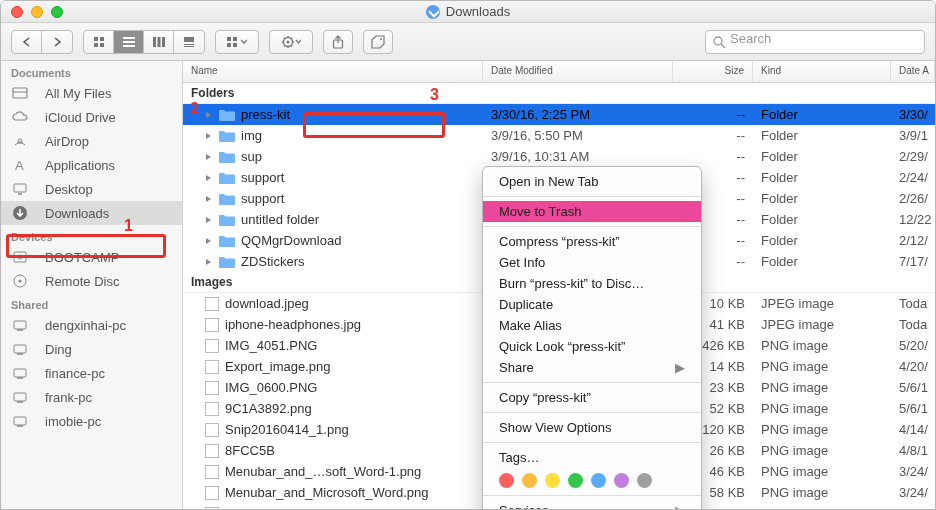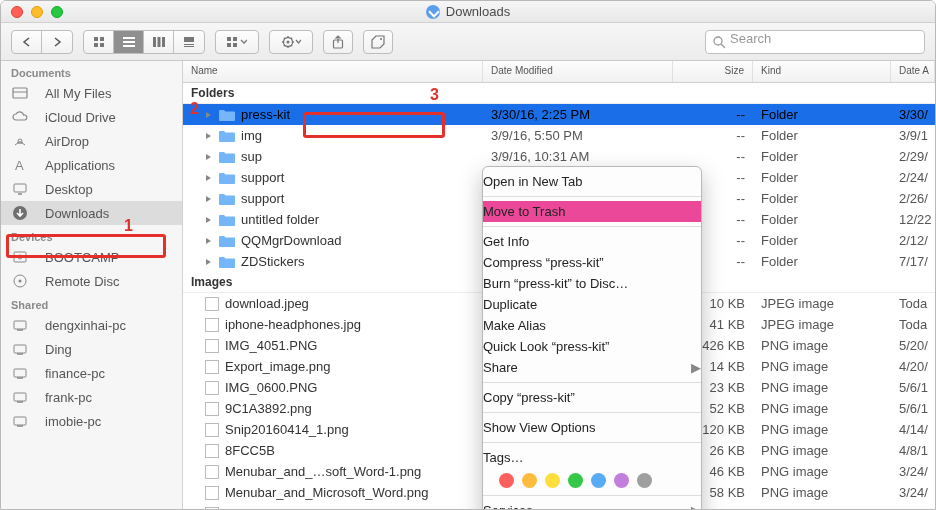--- a/index.html
+++ b/index.html
@@ -45,21 +45,21 @@
   .row .c.date{width:190px;color:#555}
   .row .c.size{width:80px;text-align:right;color:#555}
   .row .c.kind{width:138px;color:#555}
   .row .c.dateadd{flex:1;color:#555}
   .row.selected{background:#1a6fe8;color:#fff}
   .row.selected .c{color:#000000}
   .foldericon{color:#6fb2f2}
   .imgicon{width:14px;height:14px;border:1px solid #bbb;background:#fff;display:inline-block}
   
   .ctx{position:absolute;left:299px;top:83px;width:220px;background:#fdfdfd;border:1px solid #b9b9b9;border-radius:6px;box-shadow:0 8px 22px rgba(0,0,0,.25);padding:4px 0;font-size:13px;color:#222;z-index:20}
-  .ctx .mi{padding:3px 0;display:flex;align-items:flex-end;justify-content:space-between}
+  .ctx .mi{padding:3px 16px;display:flex;align-items:flex-end;justify-content:space-between}
   .ctx .mi.hover{background:#ec4899}
   .ctx .sep{height:1px;background:#ddd;margin:4px 0}
   .ctx .tags{display:flex;gap:8px;padding:5px 16px 3px}
   .ctx .tag{width:15px;height:15px;border-radius:50%}
   .ctx .sub{color:#888}
   
   .anno{position:absolute;border:3px solid #e4302b;border-radius:3px;z-index:30;pointer-events:none}
   .anno-label{position:absolute;color:#e4302b;font-size:16px;font-weight:700;z-index:31;font-family:Arial}
   svg{display:block}
 </style>
@@ -565,24 +565,24 @@
           <div class="ctx" id="ctxmenu">
             <div class="mi">
               <span>Open in New Tab</span>
             </div>
             <div class="sep"></div>
             <div class="mi hover">
               <span>Move to Trash</span>
             </div>
             <div class="sep"></div>
             <div class="mi">
+              <span>Compress “press-kit”</span>
+            </div>
+            <div class="mi">
               <span>Get Info</span>
-            </div>
-            <div class="mi">
-              <span>Compress “press-kit”</span>
             </div>
             <div class="mi">
               <span>Burn “press-kit” to Disc…</span>
             </div>
             <div class="mi">
               <span>Duplicate</span>
             </div>
             <div class="mi">
               <span>Make Alias</span>
             </div>

